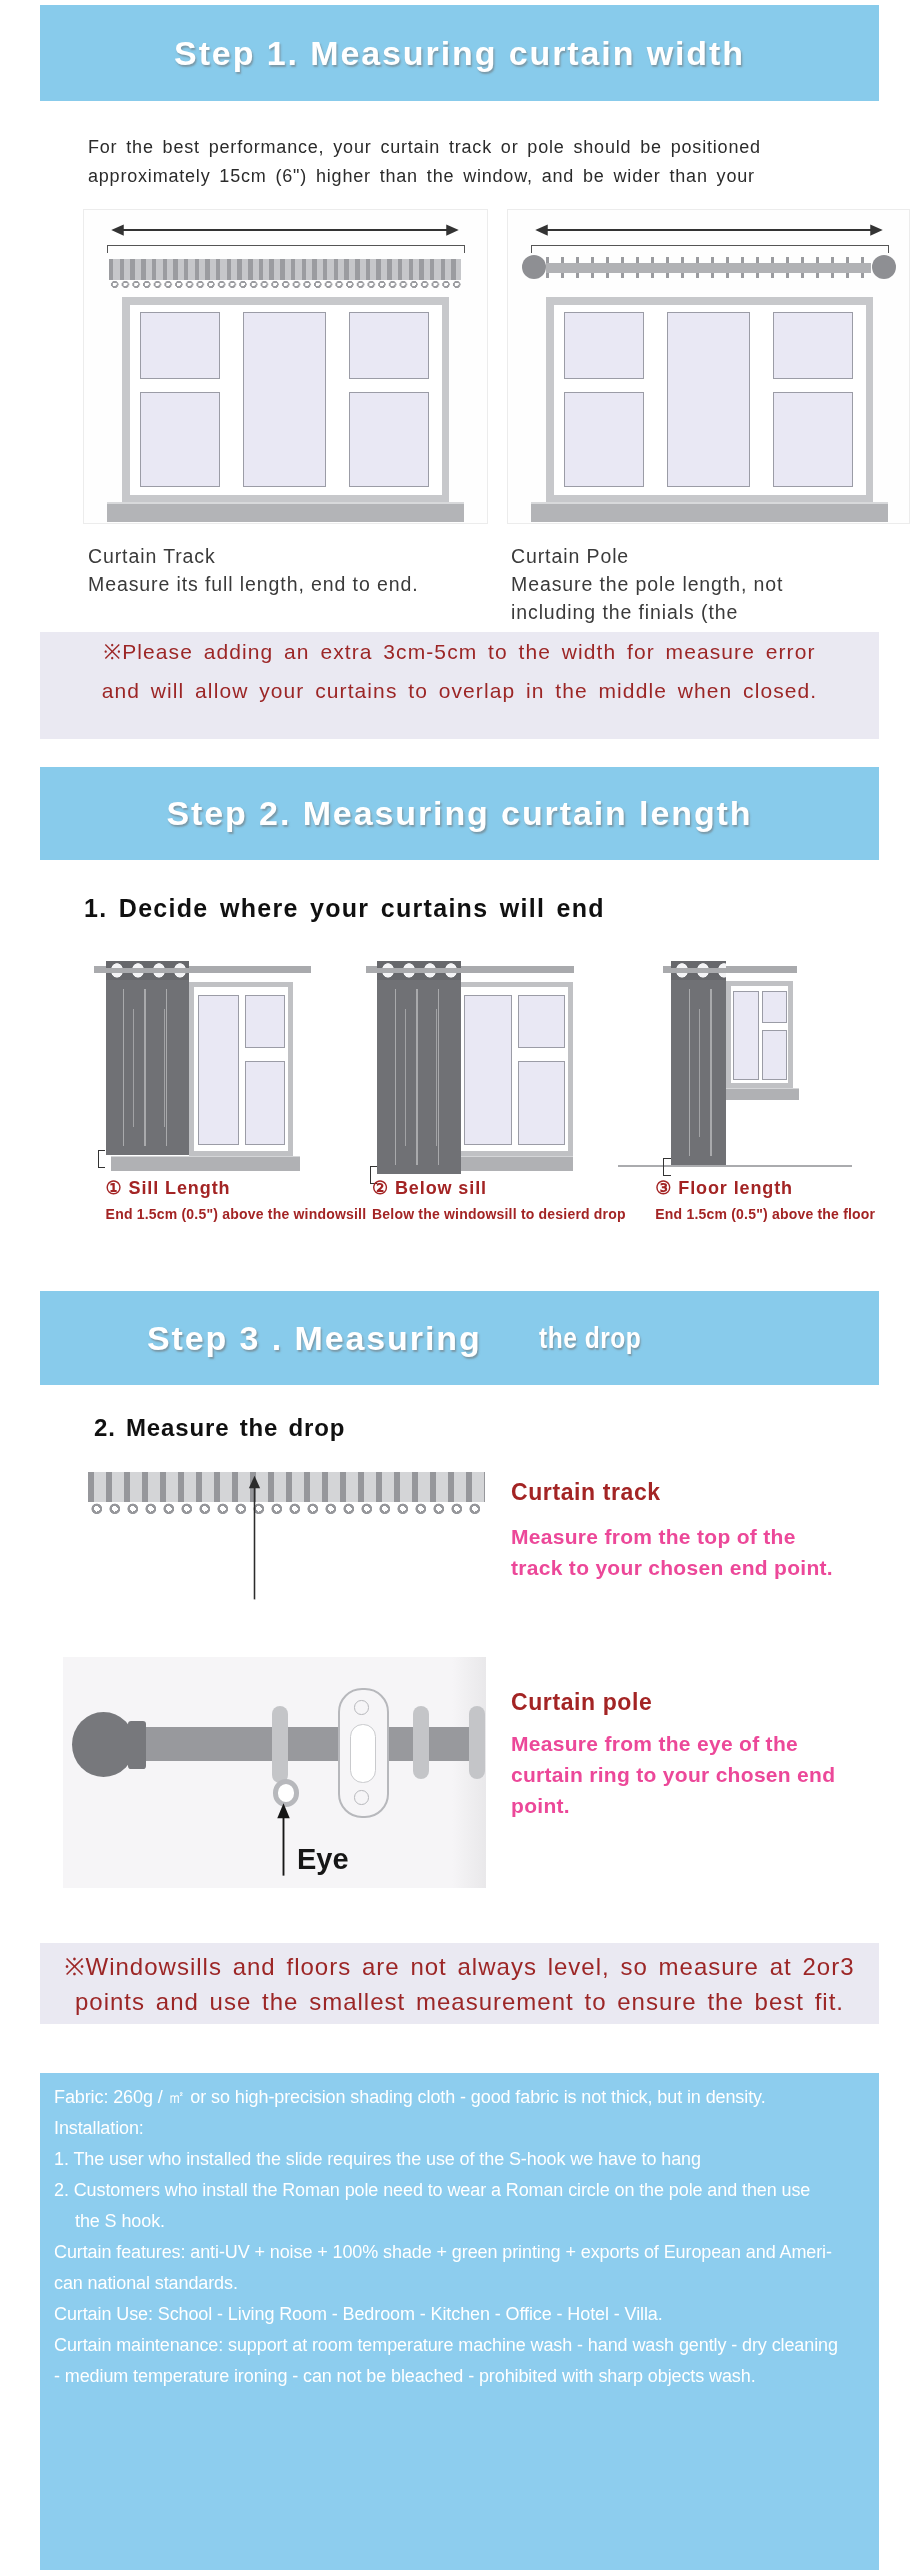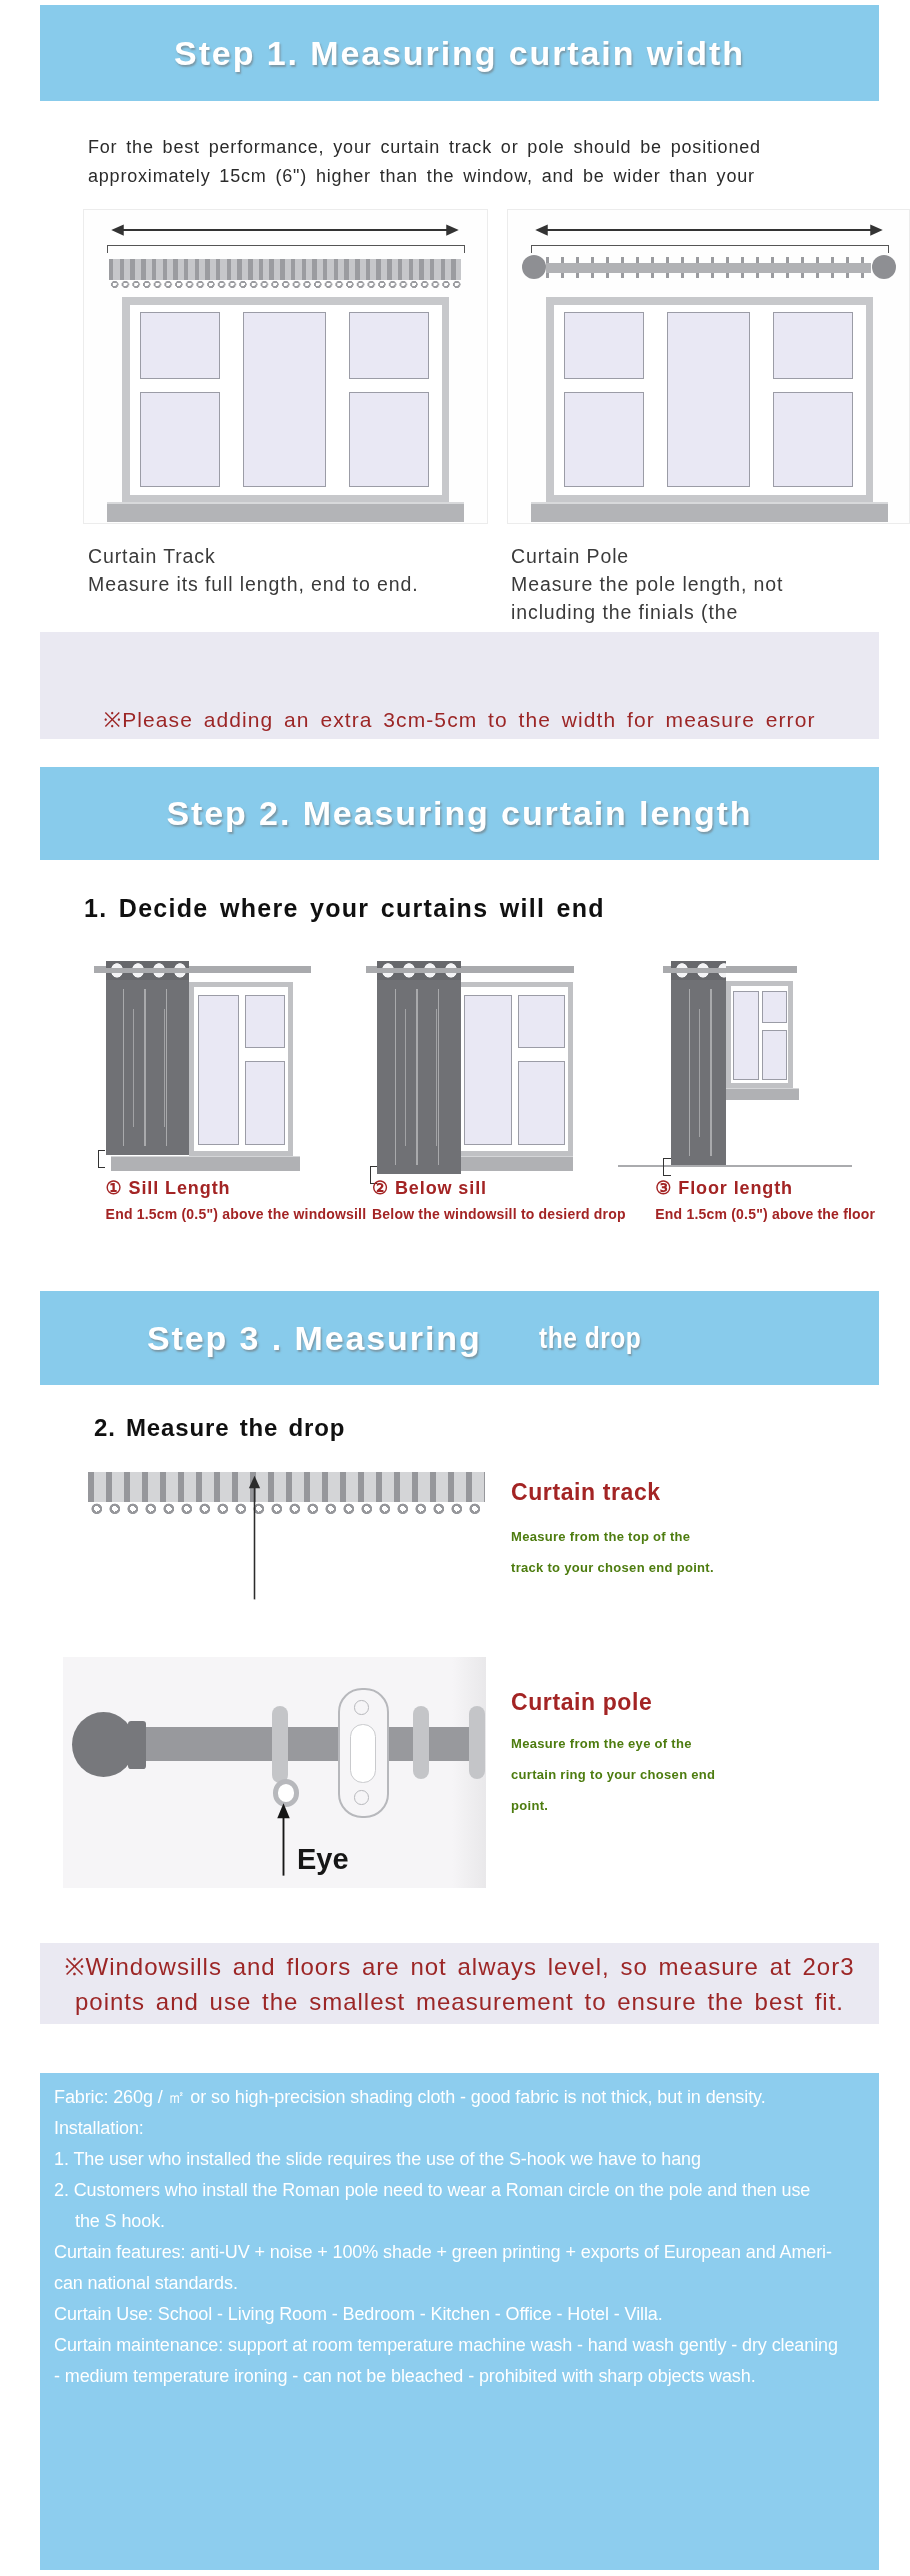--- a/index.html
+++ b/index.html
@@ -46,21 +46,21 @@
     border-top:2.5px solid #d8d9db;}
 
   
   .cap{position:absolute;top:542px;color:#3a3a3a;font-size:19.5px;letter-spacing:0.9px;line-height:28px;}
   #cap-track{left:88px;} #cap-pole{left:511px;}
 
   
   .note{position:absolute;left:40px;width:839px;background:#EAE9F2;color:#9C2626;
     text-align:center;font-weight:normal;}
   #note1{top:632px;height:107px;font-size:21px;letter-spacing:1.1px;word-spacing:3.8px;
-    line-height:39px;padding-top:0;display:flex;flex-direction:column;justify-content:flex-end;}
+    line-height:39px;padding-top:0;display:flex;flex-direction:column;justify-content:flex-start;}
   #note2{top:1943px;height:81px;font-size:24px;letter-spacing:1px;word-spacing:3.1px;
     line-height:35px;display:flex;flex-direction:column;justify-content:center;}
 
   
   .sub-head{position:absolute;font-weight:bold;color:#101010;white-space:nowrap;}
   #step2-sub{left:84px;top:894px;font-size:25px;letter-spacing:1.3px;word-spacing:3.1px;}
   #step3-sub{left:94px;top:1414px;font-size:24px;letter-spacing:0.9px;word-spacing:2.5px;}
 
   .opt{position:absolute;top:958px;width:239px;height:270px;}
   #opt1{left:88px;} #opt2{left:357px;} #opt3{left:654px;}
@@ -89,21 +89,21 @@
     letter-spacing:0.2px;white-space:nowrap;}
 
   
   #track3{position:absolute;left:88px;top:1472px;width:397px;height:47px;}
   .tape3{position:absolute;left:0;top:0;width:100%;height:30px;background:#d4d5d7;
     background-image:repeating-linear-gradient(90deg,#96979b 0 5.7px,#d4d5d7 5.7px 18px);}
   .hooks3{position:absolute;left:0;top:30px;width:100%;height:16.4px;
     background-image:radial-gradient(circle 5.7px at 8.8px 7px,#ffffff 0 2.8px,#96979b 2.8px 5px,transparent 5.7px);
     background-size:18px 16.4px;background-repeat:repeat-x;}
   .red-h{position:absolute;color:#A32424;font-weight:bold;font-size:23px;letter-spacing:0.6px;white-space:nowrap;}
-  .red-p{position:absolute;color:#4d7c0f;font-weight:bold;font-size:13px;line-height:31px;
+  .red-p{position:absolute;color:#ec4899;font-weight:bold;font-size:21px;line-height:31px;
     letter-spacing:0.3px;white-space:nowrap;}
 
   #pole3{position:absolute;left:63px;top:1657px;width:423px;height:231px;
     background:linear-gradient(90deg,#f6f5f7 0 92%,#e9e8ea 100%);}
   .p3-ball{position:absolute;left:8.8px;top:55px;width:63px;height:65px;border-radius:50%;background:#77787c;}
   .p3-collar{position:absolute;left:65px;top:64px;width:17.6px;height:48px;background:#77787c;border-radius:3.1px;}
   .p3-pole{position:absolute;left:79px;top:70px;width:343px;height:34px;background:#98999d;}
   .p3-ring{position:absolute;top:49px;width:16.4px;height:73px;border-radius:8.2px;background:#c4c5c8;}
   .p3-bracket{position:absolute;left:275px;top:31px;width:47px;height:126px;border:2.5px solid #b7b8bc;
     border-radius:24px;background:#f6f5f7;}
@@ -186,20 +186,21 @@
     <div>Measure its full length, end to end.</div>
   </div>
   <div id="cap-pole" class="cap">
     <div>Curtain Pole</div>
     <div>Measure the pole length, not</div>
     <div>including the finials (the</div>
   </div>
 
   <div id="note1" class="note">
     <div>※Please adding an extra 3cm-5cm to the width for measure error</div>
+    <div>and will allow your curtains to overlap in the middle when closed.</div>
   </div>
 
   <div id="h2" class="step-header">
     <span>Step 2. Measuring curtain length</span>
   </div>
   <div id="step2-sub" class="sub-head">1. Decide where your curtains will end</div>
 
   <div id="opt1" class="opt">
     <div class="pole2" style="left:6.3px;width:217px;"></div>
     <div class="smwin" style="left:101px;top:24px;width:104px;height:174px;">

